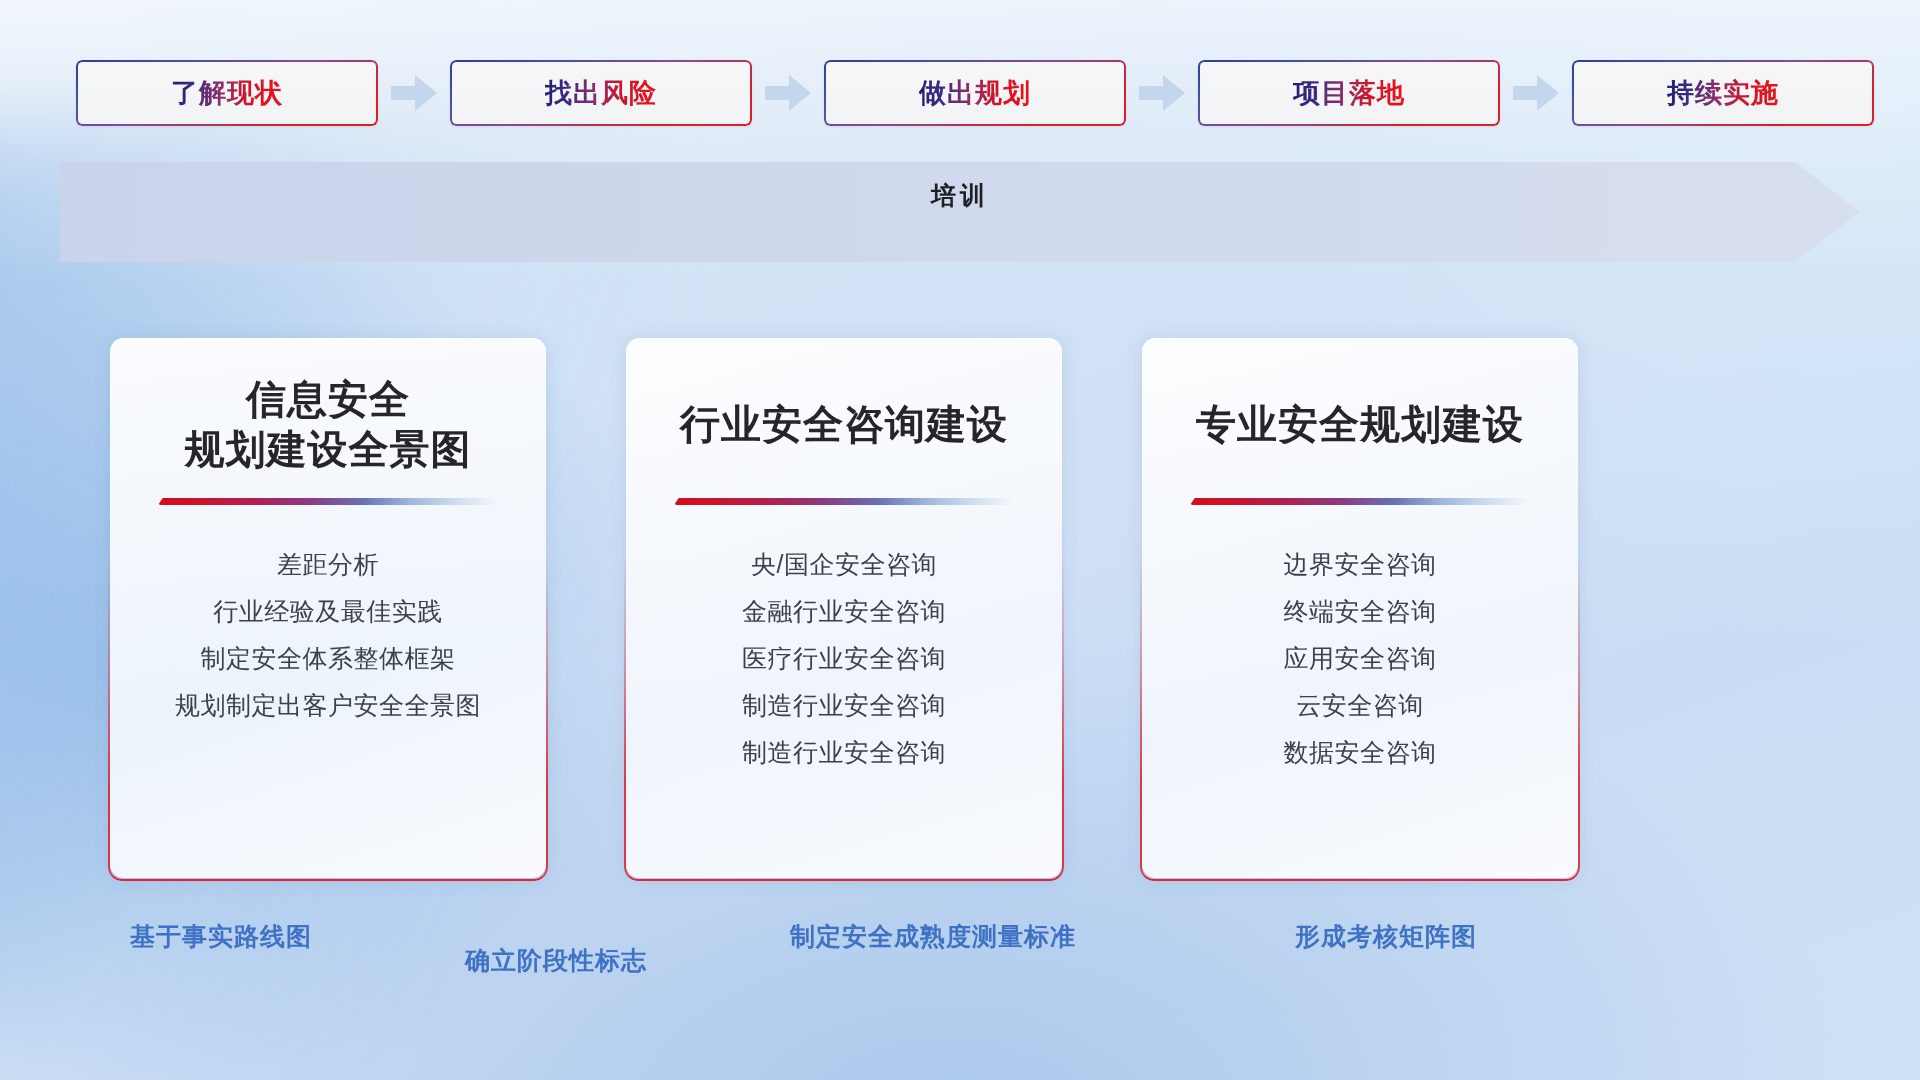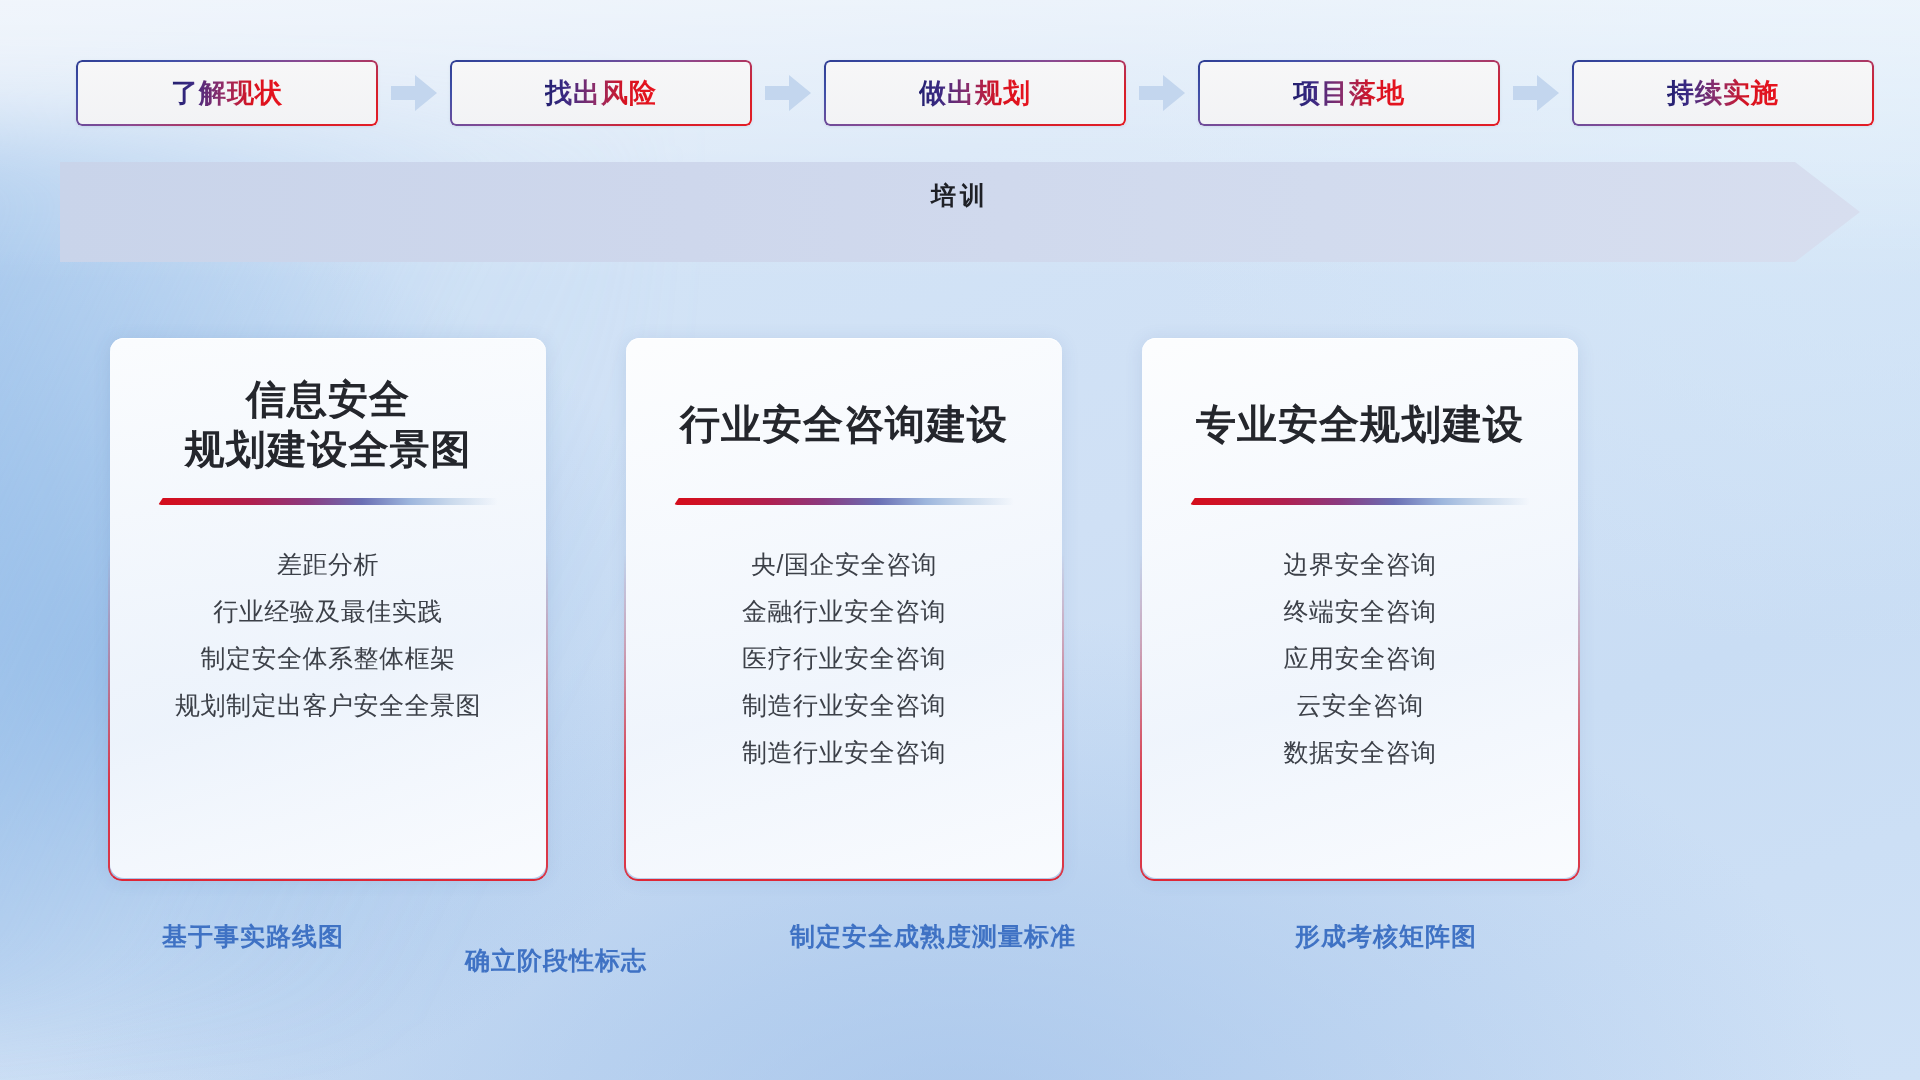--- a/index.html
+++ b/index.html
@@ -198,21 +198,21 @@
     height: 50px;
   }
   .footer-label {
     position: absolute;
     font-size: 25px;
     font-weight: 700;
     color: #3f72c4;
     letter-spacing: 1px;
     white-space: nowrap;
   }
-  .fl0 { left: 130px; margin-left: 32px; }
+  .fl0 { left: 130px; }
   .fl1 { left: 465px; margin-top: 24px; }
   .fl2 { left: 790px; }
   .fl3 { left: 1295px; }
 </style>
 </head>
 <body>
 
 <div class="bg"></div>
 <div class="bg-sheen-left"></div>
 <div class="bg-sheen-top"></div>

